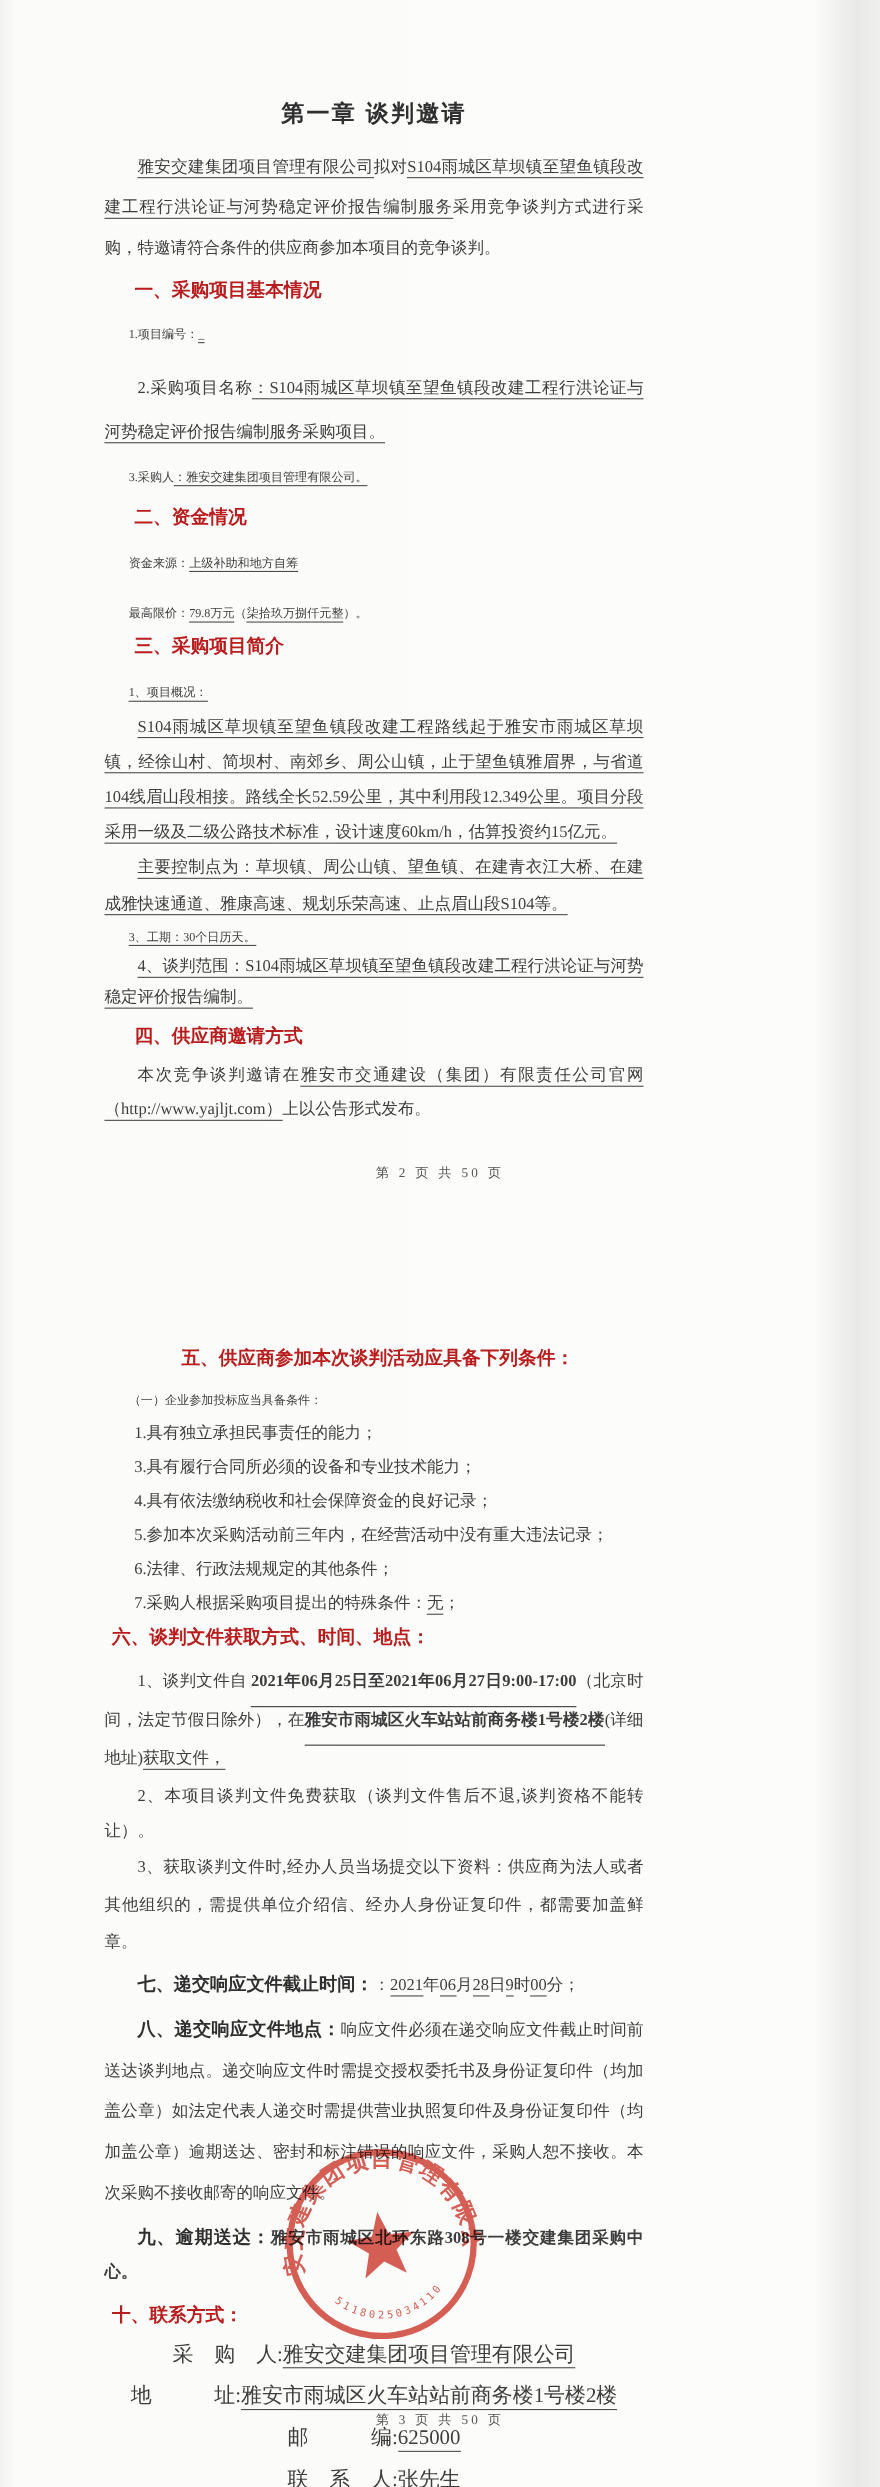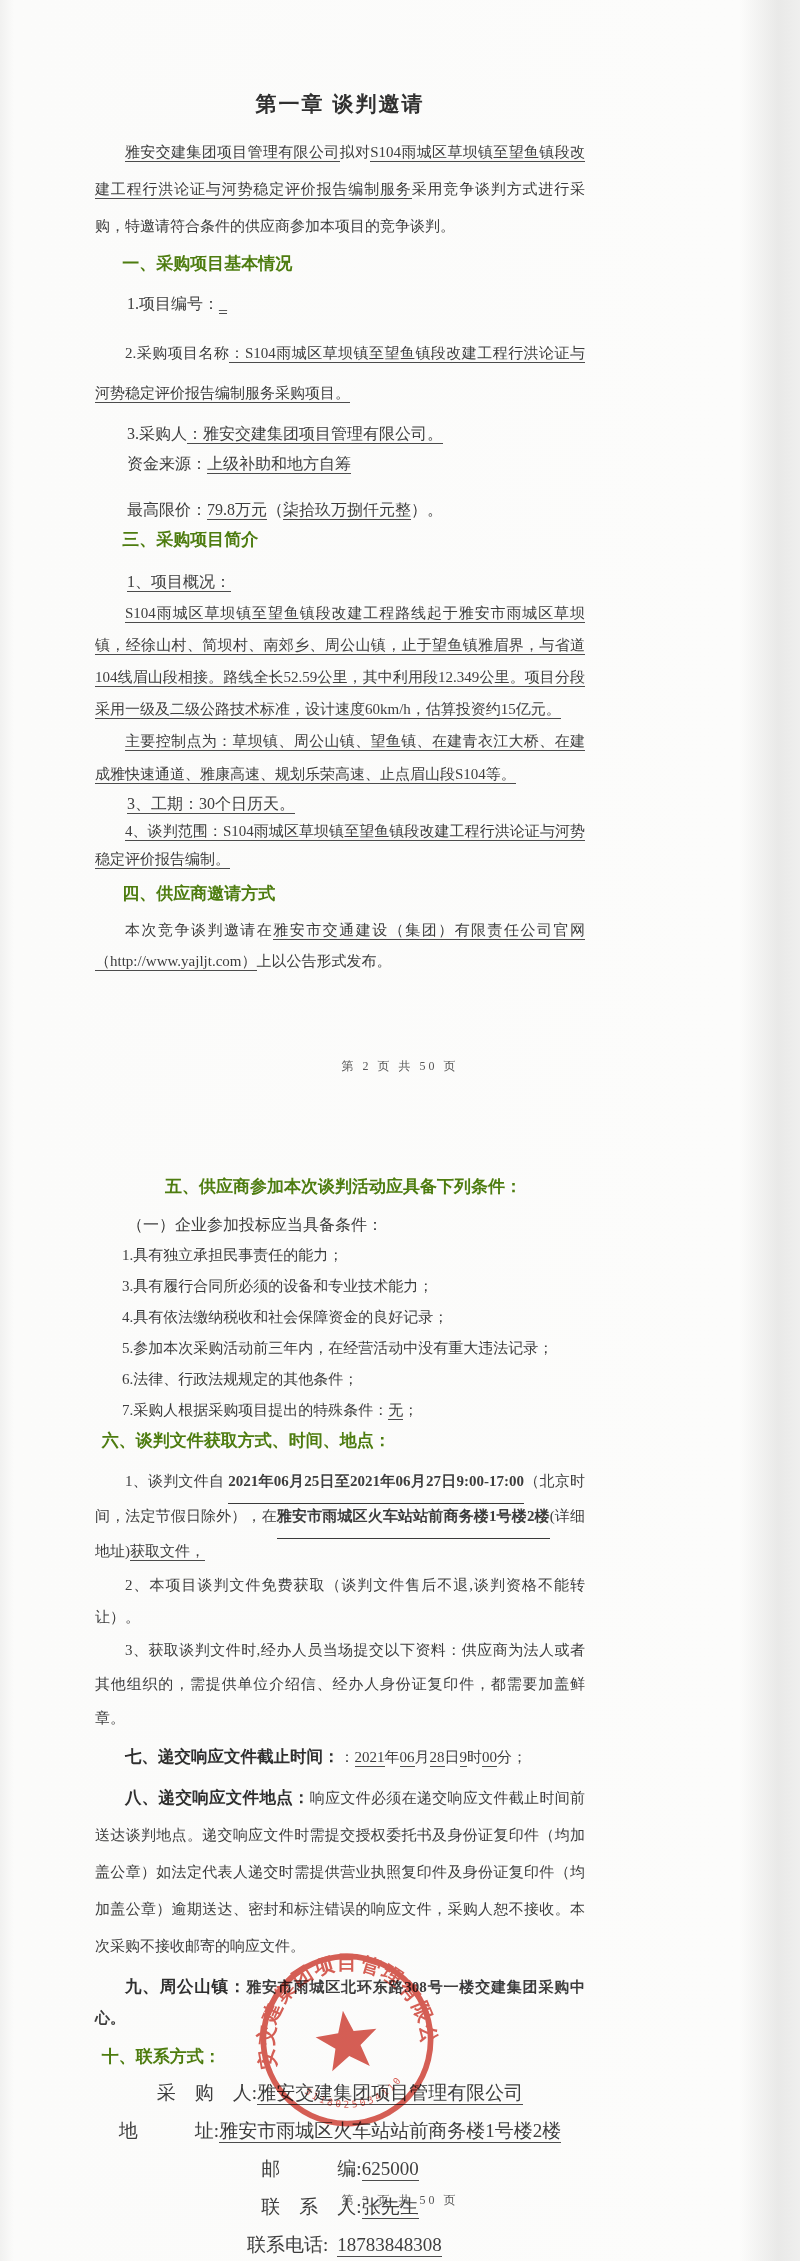--- a/index.html
+++ b/index.html
@@ -6,24 +6,24 @@
   body{
     width:800px;height:2261px;position:relative;overflow:hidden;
     background:linear-gradient(to right,#f1f1f0 0,#fbfbfa 14px,#fcfcfb 740px,#e9e9e8 778px,#efefee 800px);
     font-family:"Liberation Serif","DejaVu Serif",serif;
     color:#3d3d3d;
   }
   .doc{position:absolute;top:0;left:0;width:665px;padding:88px 80px 0 95px;box-sizing:border-box;}
   .title{font-family:"Liberation Sans","DejaVu Sans",sans-serif;font-weight:bold;font-size:21px;
     color:#303030;text-align:center;margin:0 0 14px 0;line-height:32px;letter-spacing:2px;}
   .h{font-family:"Liberation Sans","DejaVu Sans",sans-serif;font-weight:bold;font-size:17px;
-    color:#4d7c0f;line-height:30px;margin:0;text-indent:1.6em;}
+    color:#b91c1c;line-height:30px;margin:0;text-indent:1.6em;}
   p{margin:0;}
   .para{font-size:15px;line-height:37px;text-align:justify;text-indent:2em;}
-  .line{font-size:16px;line-height:30px;text-indent:2em;}
+  .line{font-size:11px;line-height:30px;text-indent:2em;}
   .u{border-bottom:1px solid #4c4c4c;padding-bottom:1px;}
   .bu{border-bottom:1.5px solid #3a3a3a;padding-bottom:14px;font-weight:bold;}
   .bold{font-weight:bold;}
   .hd-inline{font-family:"Liberation Sans","DejaVu Sans",sans-serif;font-weight:bold;font-size:16.5px;color:#2f2f2f;}
   .mt4{margin-top:4px}.mt6{margin-top:6px}.mt8{margin-top:8px}
   .mt12{}.mb8{margin-bottom:8px}.mb10{margin-bottom:10px}.mb12{margin-bottom:12px}.mb14{margin-bottom:14px}
   .lh26{line-height:26px}.lh28{line-height:28px}.lh31{line-height:31px}.lh32{line-height:32px}
   .lh33{line-height:33px}.lh34{line-height:34px}.lh35{line-height:35px}.lh40{line-height:40px}
   .list p{font-size:15px;line-height:31px;text-indent:1.8em;}
   .gap-page{margin-top:195px;text-align:center;}
@@ -44,20 +44,21 @@
   <p class="para"><span class="u">雅安交建集团项目管理有限公司</span><span>拟对</span><span class="u">S104雨城区草坝镇至望鱼镇段改建工程行洪论证与河势稳定评价报告编制服务</span><span>采用竞争谈判方式进行采购，特邀请符合条件的供应商参加本项目的竞争谈判。</span></p>
 
   <h2 class="h mt4 mb10">一、采购项目基本情况</h2>
 
   <p class="line mb14"><span>1.项目编号：</span><span class="u">_</span></p>
 
   <p class="para lh40"><span>2.采购项目名称</span><span class="u">：S104雨城区草坝镇至望鱼镇段改建工程行洪论证与河势稳定评价报告编制服务采购项目。</span></p>
 
   <p class="line mt6"><span>3.采购人</span><span class="u">：雅安交建集团项目管理有限公司。</span></p>
 
+  <h2 class="h mt6 mb12">二、资金情况</h2>
 
   <p class="line" style="margin-bottom:16px"><span>资金来源：</span><span class="u">上级补助和地方自筹</span></p>
 
   <p class="line"><span>最高限价：</span><span class="u">79.8万元</span><span>（</span><span class="u">柒拾玖万捌仟元整</span><span>）。</span></p>
 
   <h2 class="h mt12 mb12">三、采购项目简介</h2>
 
   <p class="line"><span class="u">1、项目概况：</span></p>
 
   <p class="para lh32"><span class="u">S104雨城区草坝镇至望鱼镇段改建工程路线起于雅安市雨城区草坝镇，经徐山村、简坝村、南郊乡、周公山镇，止于望鱼镇雅眉界，与省道104线眉山段相接。路线全长52.59公里，其中利用段12.349公里。项目分段采用一级及二级公路技术标准，设计速度60km/h，估算投资约15亿元。</span></p>
@@ -91,21 +92,21 @@
   <p class="para lh35"><span>1、谈判文件自 </span><span class="bu">2021年06月25日至2021年06月27日9:00-17:00</span><span>（北京时间，法定节假日除外），在</span><span class="bu">雅安市雨城区火车站站前商务楼1号楼2楼</span><span>(详细地址)</span><span class="u">获取文件，</span></p>
 
   <p class="para lh32">2、本项目谈判文件免费获取（谈判文件售后不退,谈判资格不能转让）。</p>
 
   <p class="para lh34">3、获取谈判文件时,经办人员当场提交以下资料：供应商为法人或者其他组织的，需提供单位介绍信、经办人身份证复印件，都需要加盖鲜章。</p>
 
   <p class="para lh31 mt6"><span class="hd-inline">七、递交响应文件截止时间：</span><span>：</span><span class="u">2021</span><span>年</span><span class="u">06</span><span>月</span><span class="u">28</span><span>日</span><span class="u">9</span><span>时</span><span class="u">00</span><span>分；</span></p>
 
   <p class="para mt6" style="line-height:37px"><span class="hd-inline">八、递交响应文件地点：</span><span>响应文件必须在递交响应文件截止时间前送达谈判地点。递交响应文件时需提交授权委托书及身份证复印件（均加盖公章）如法定代表人递交时需提供营业执照复印件及身份证复印件（均加盖公章）逾期送达、密封和标注错误的响应文件，采购人恕不接收。本次采购不接收邮寄的响应文件。</span></p>
 
-  <p class="para lh31 mt6"><span class="hd-inline">九、周公山镇：</span><span class="bold">雅安市雨城区北环东路308号一楼交建集团采购中心。</span></p>
+  <p class="para lh31 mt6"><span class="hd-inline">九、逾期送达：</span><span class="bold">雅安市雨城区北环东路308号一楼交建集团采购中心。</span></p>
 
   <h2 class="h mt8" style="text-indent:0.4em;margin-bottom:2px">十、联系方式：</h2>
 
   <div>
     <p class="contact-row"><span class="contact-label">采　购　人:</span><span class="u">雅安交建集团项目管理有限公司</span></p>
     <p class="contact-row"><span class="contact-label">地　　　址:</span><span class="u">雅安市雨城区火车站站前商务楼1号楼2楼</span></p>
     <p class="contact-row"><span class="contact-label">邮　　　编:</span><span class="u">625000</span></p>
     <p class="contact-row"><span class="contact-label">联　系　人:</span><span class="u">张先生</span></p>
     <p class="contact-row"><span class="contact-label">联系电话:</span><span class="u">18783848308</span></p>
   </div>

